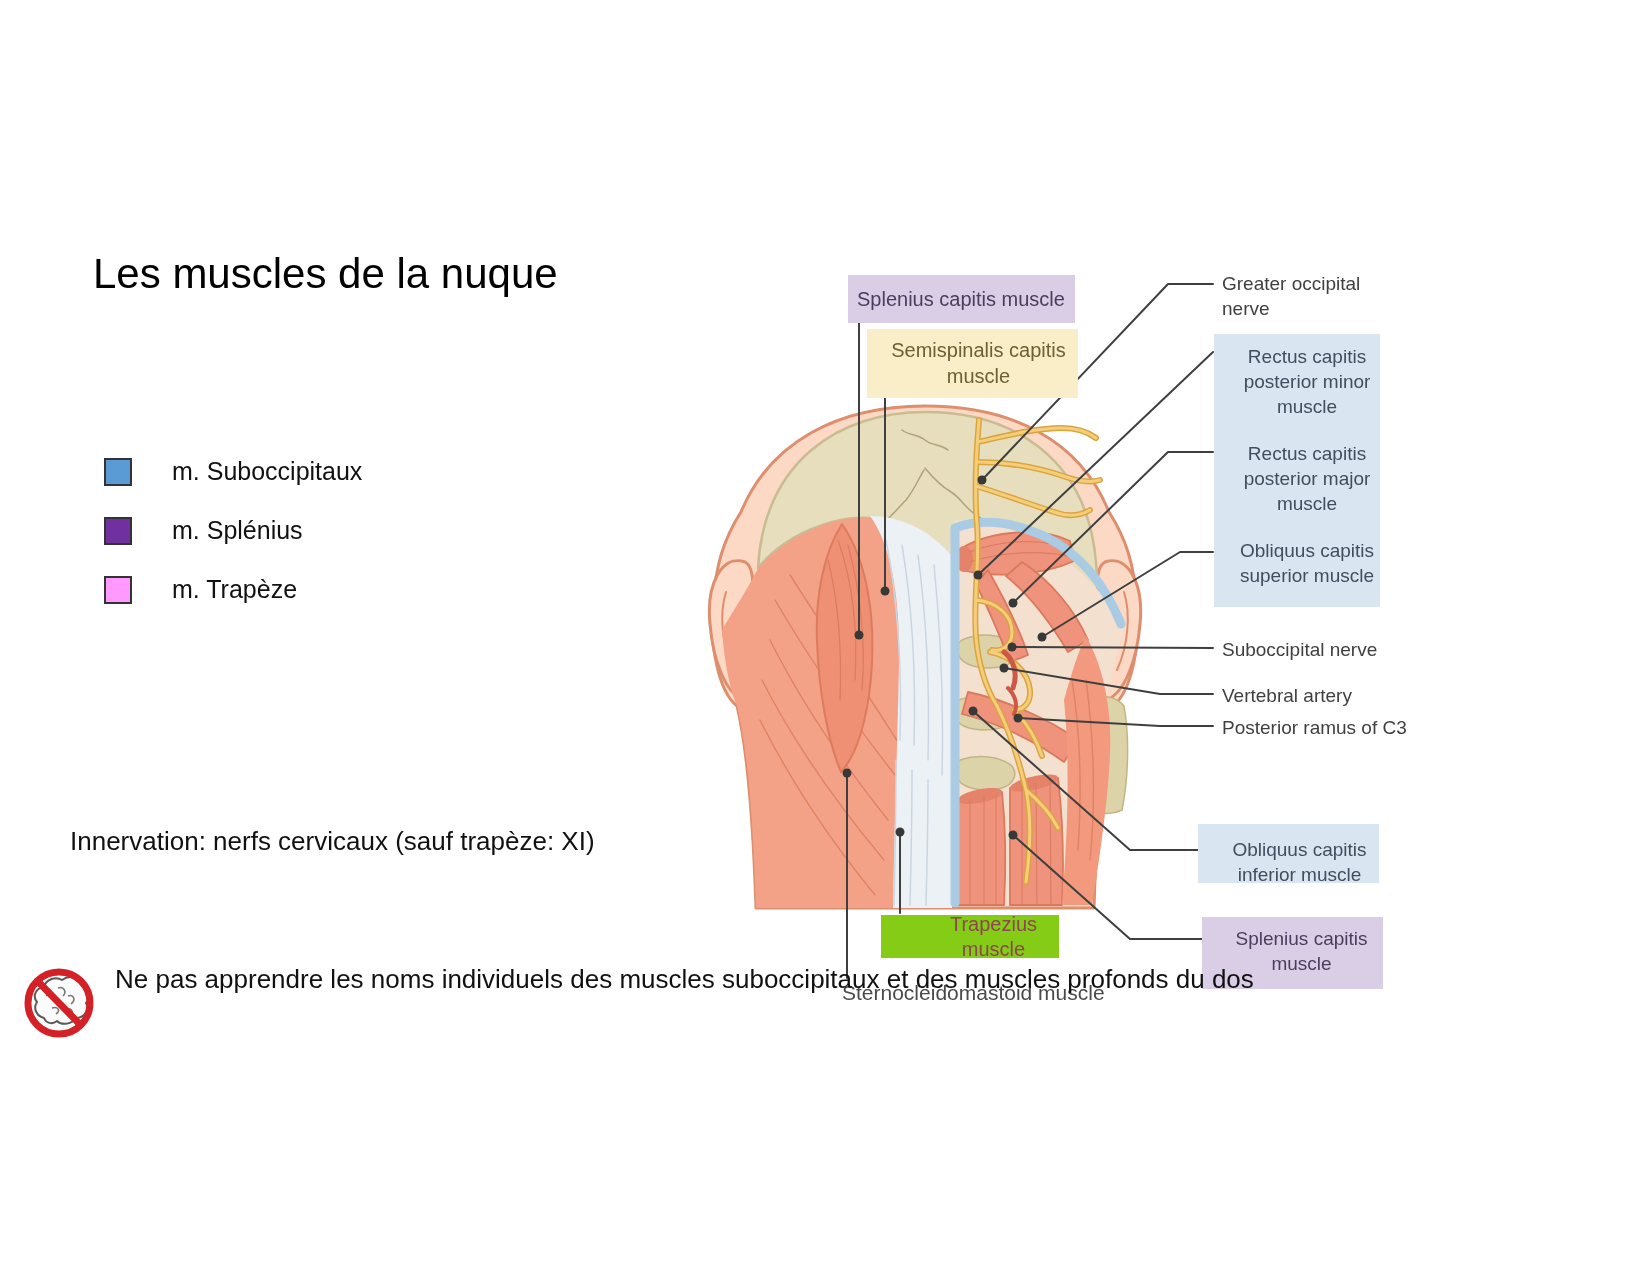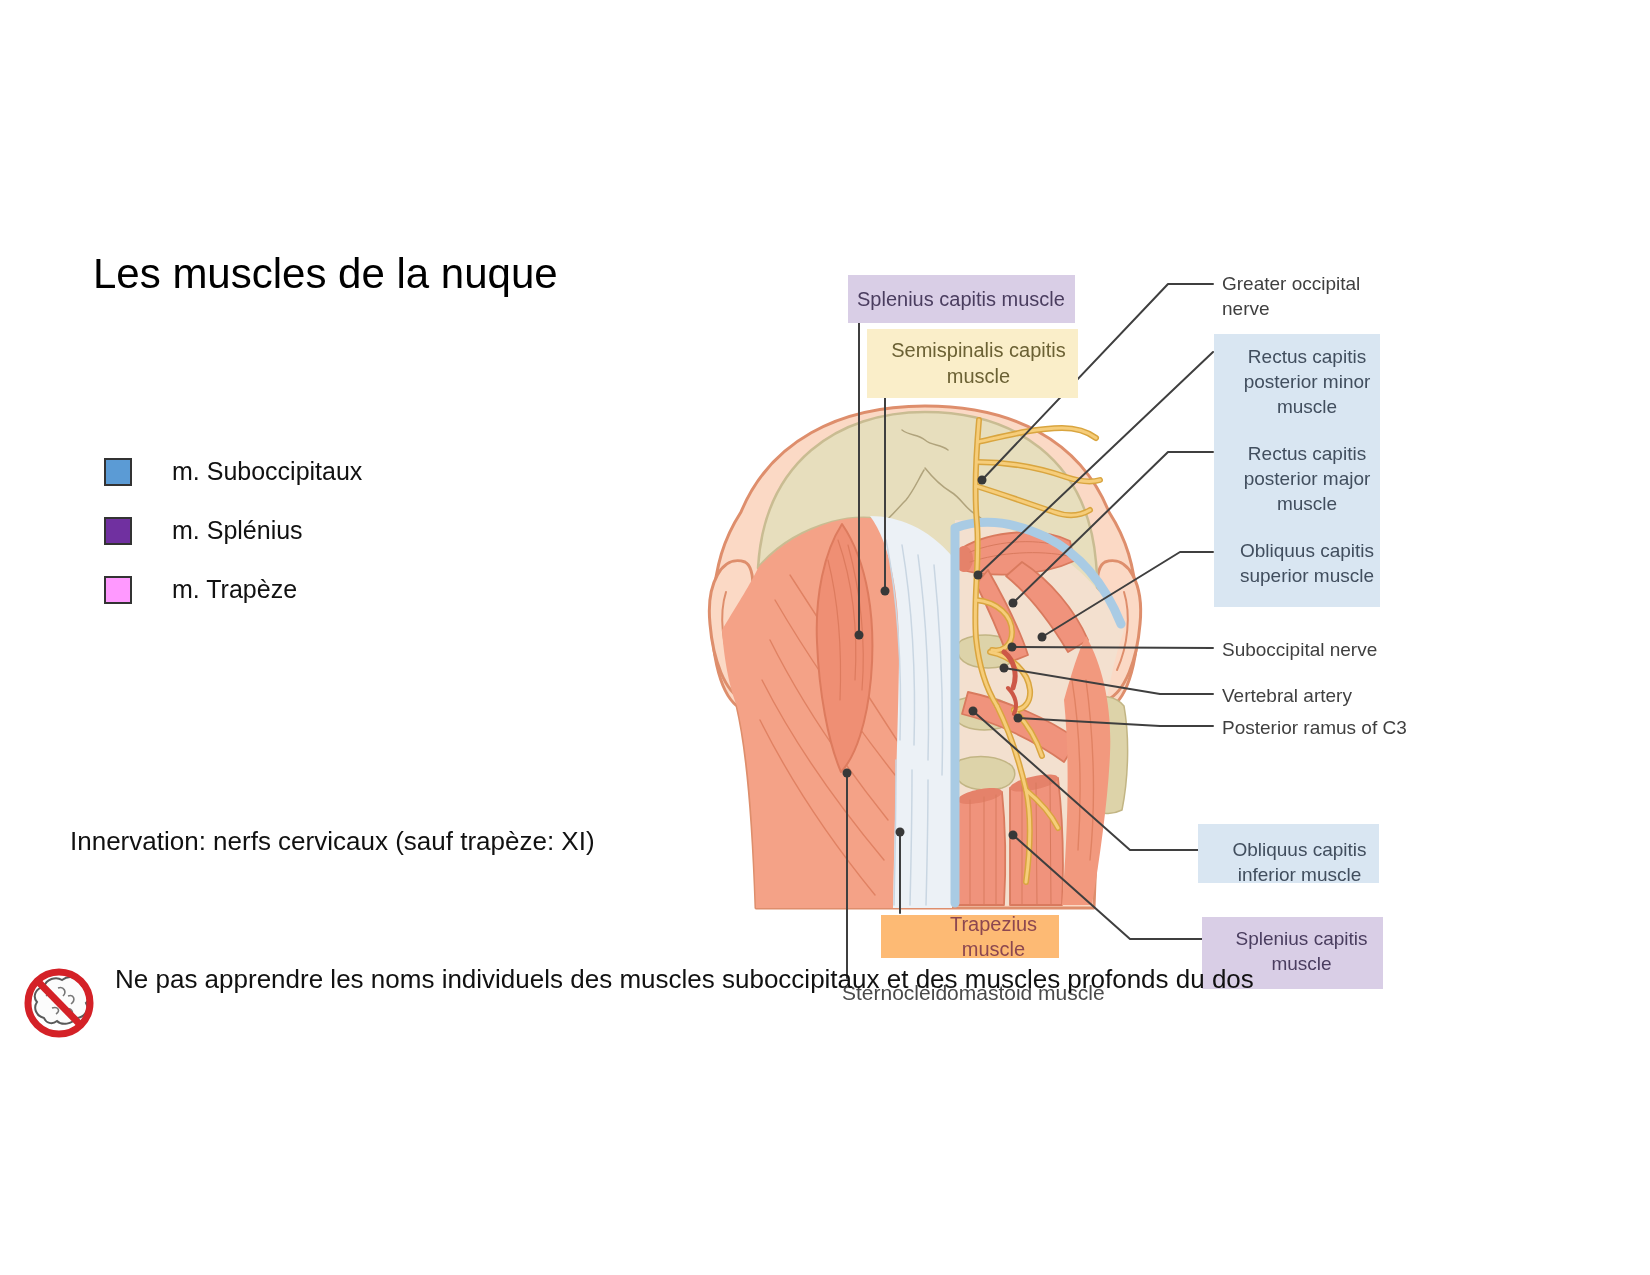--- a/index.html
+++ b/index.html
@@ -222,21 +222,21 @@
   <div class="fig-label lbl-suboccipital" style="color: rgb(63, 63, 63);">Suboccipital nerve</div>
 
   <div class="fig-label lbl-vertebral" style="color: rgb(63, 63, 63);">Vertebral artery</div>
 
   <div class="fig-label lbl-posterior-ramus" style="color: rgb(63, 63, 63);">Posterior ramus of C3</div>
 
   <div class="fig-label fig-box blue-box-2" style="background-color: rgb(217, 230, 242); color: rgb(65, 78, 94);">Obliquus capitis inferior muscle</div>
 
   <div class="fig-label fig-box purple-box-2" style="background-color: rgb(217, 206, 230); color: rgb(74, 61, 95);">Splenius capitis muscle</div>
 
-  <div class="fig-label fig-box lbl-trapezius" style="background-color: #fdba74; color: rgb(140, 71, 80); padding-left: 47px;">Trapezius muscle</div>
+  <div class="fig-label fig-box lbl-trapezius" style="background-color: #84cc16; color: rgb(140, 71, 80); padding-left: 47px;">Trapezius muscle</div>
 
   <div class="fig-label lbl-scm">Sternocleidomastoid muscle</div>
 
   <svg class="no-brain" width="78" height="76" viewBox="0 0 78 76">
     <path d="M24,52 C16,50 13,42 17,36 C12,30 16,22 24,21 C26,13 36,10 42,14 C50,8 60,12 62,20
              C70,22 72,32 66,37 C70,44 64,52 56,52 C52,58 42,60 37,55 C32,59 26,57 24,52 Z" fill="#fcfcfc" stroke="#5a5a5a" stroke-width="2"></path>
     <g fill="none" stroke="#777" stroke-width="1.6">
       <path d="M26,30 C31,26 36,30 33,35"></path>
       <path d="M38,22 C44,20 47,26 43,30"></path>
       <path d="M48,30 C54,28 56,34 51,38"></path>

